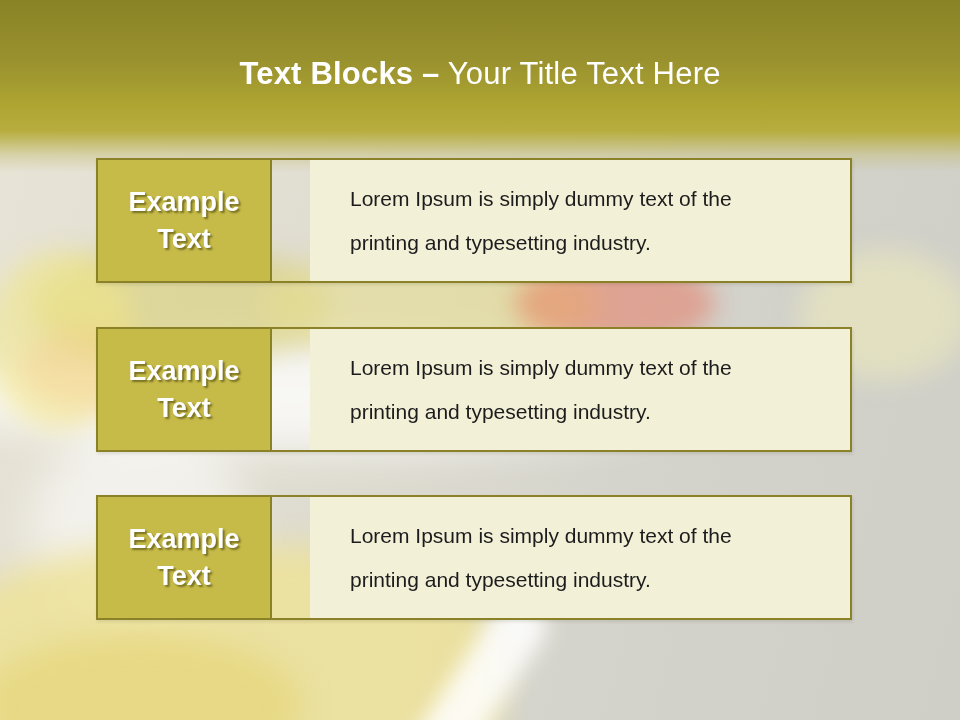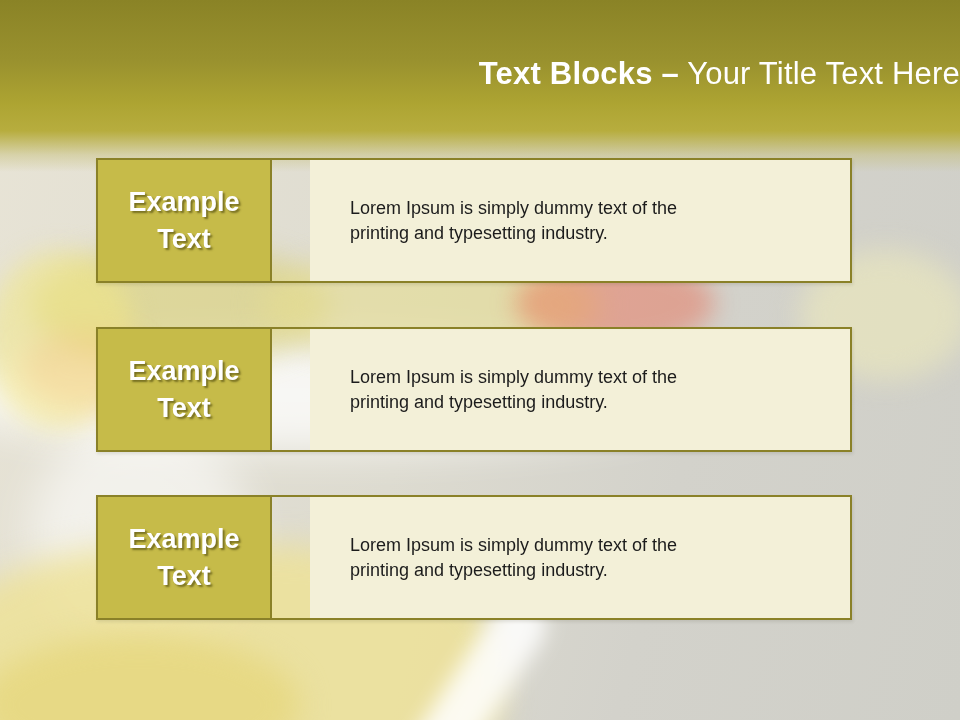--- a/index.html
+++ b/index.html
@@ -31,21 +31,21 @@
       var(--header-top,#8a8326) 0%,
       #99912e 35%,
       #ada432 60%,
       var(--header-bottom,#b7ad3e) 76%,
       rgba(196,189,115,.45) 90%,
       rgba(222,218,195,0) 100%);
   }
   .slide-title{
     margin:0;
     position:absolute;left:0;top:56px;width:100%;
-    text-align:right;
+    text-align:center;
     color:var(--title-text,#ffffff);
     font-size:31px;font-weight:400;letter-spacing:.2px;
   }
   .slide-title .t-bold{font-weight:700;}
   
   .block{
     position:absolute;left:96px;width:752px;height:121px;
     border:2px solid var(--block-border,#8a8128);
     display:flex;
     box-shadow:1px 2px 3px rgba(60,60,30,.12);
@@ -62,21 +62,21 @@
     color:#ffffff;font-size:27px;font-weight:700;line-height:37px;
     text-align:center;white-space:pre-line;
     text-shadow:2px 2px 2px rgba(104,97,26,.85);
   }
   .block-body{
     flex:1;
     background:var(--body-fill,#f3f0d8);
     display:flex;align-items:center;
     padding-left:40px;box-sizing:border-box;
     color:var(--body-text,#1c1c1c);
-    font-size:18px;line-height:25px;white-space:pre-line;
+    font-size:21px;line-height:44px;white-space:pre-line;
   }
 </style>
 </head>
 <body>
 
 <div class="slide">
 
   <div class="bg-photo">
     <div class="blob blob-glass-band"></div>
     <div class="blob blob-glass-stem"></div>

